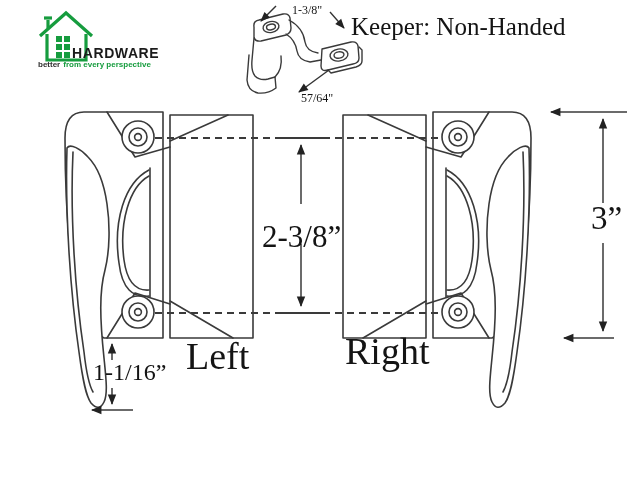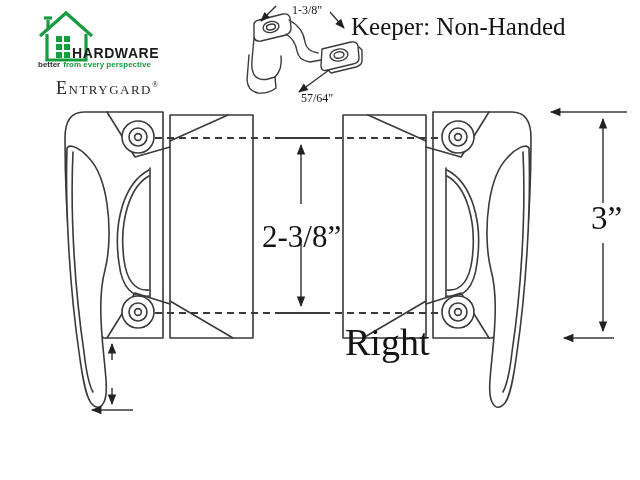--- a/index.html
+++ b/index.html
@@ -125,26 +125,25 @@
         <line x1="112" y1="388" x2="112" y2="404" marker-end="url(#arr)"></line>
         <line x1="133" y1="410" x2="92" y2="410" marker-end="url(#arr)"></line>
       </g>
     </g>
   </svg>
 
   <div class="txt logo-hw" style="left:72px;top:46px;">HARDWARE</div>
   <div class="txt tagline" style="left:38px;top:61px;">
     <span>better</span><span class="green">from every perspective</span>
   </div>
-  <div class="txt entry" style="left:56px;top:79px;">
-    <span>Entrygard</span><sup>®</sup>
-  </div>
 
   <div class="txt keeper-label" style="left:351px;top:14px;">Keeper: Non-Handed</div>
   <div class="txt dim-sm" style="left:292px;top:4px;">1-3/8"</div>
   <div class="txt dim-sm" style="left:301px;top:92px;">57/64"</div>
 
   <div class="txt dim-lg" style="left:262px;top:221px;">2-3/8”</div>
   <div class="txt dim-xl" style="left:591px;top:202px;">3”</div>
+  <div class="txt dim-md" style="left:93px;top:360px;">1-1/16”</div>
 
-  <div class="txt part-label" style="left:345px;top:323px;">Right</div>
+  <div class="txt part-label" style="left:186px;top:337px;">Left</div>
+  <div class="txt part-label" style="left:345px;top:332px;">Right</div>
 
 </div>
 
 </body></html>

